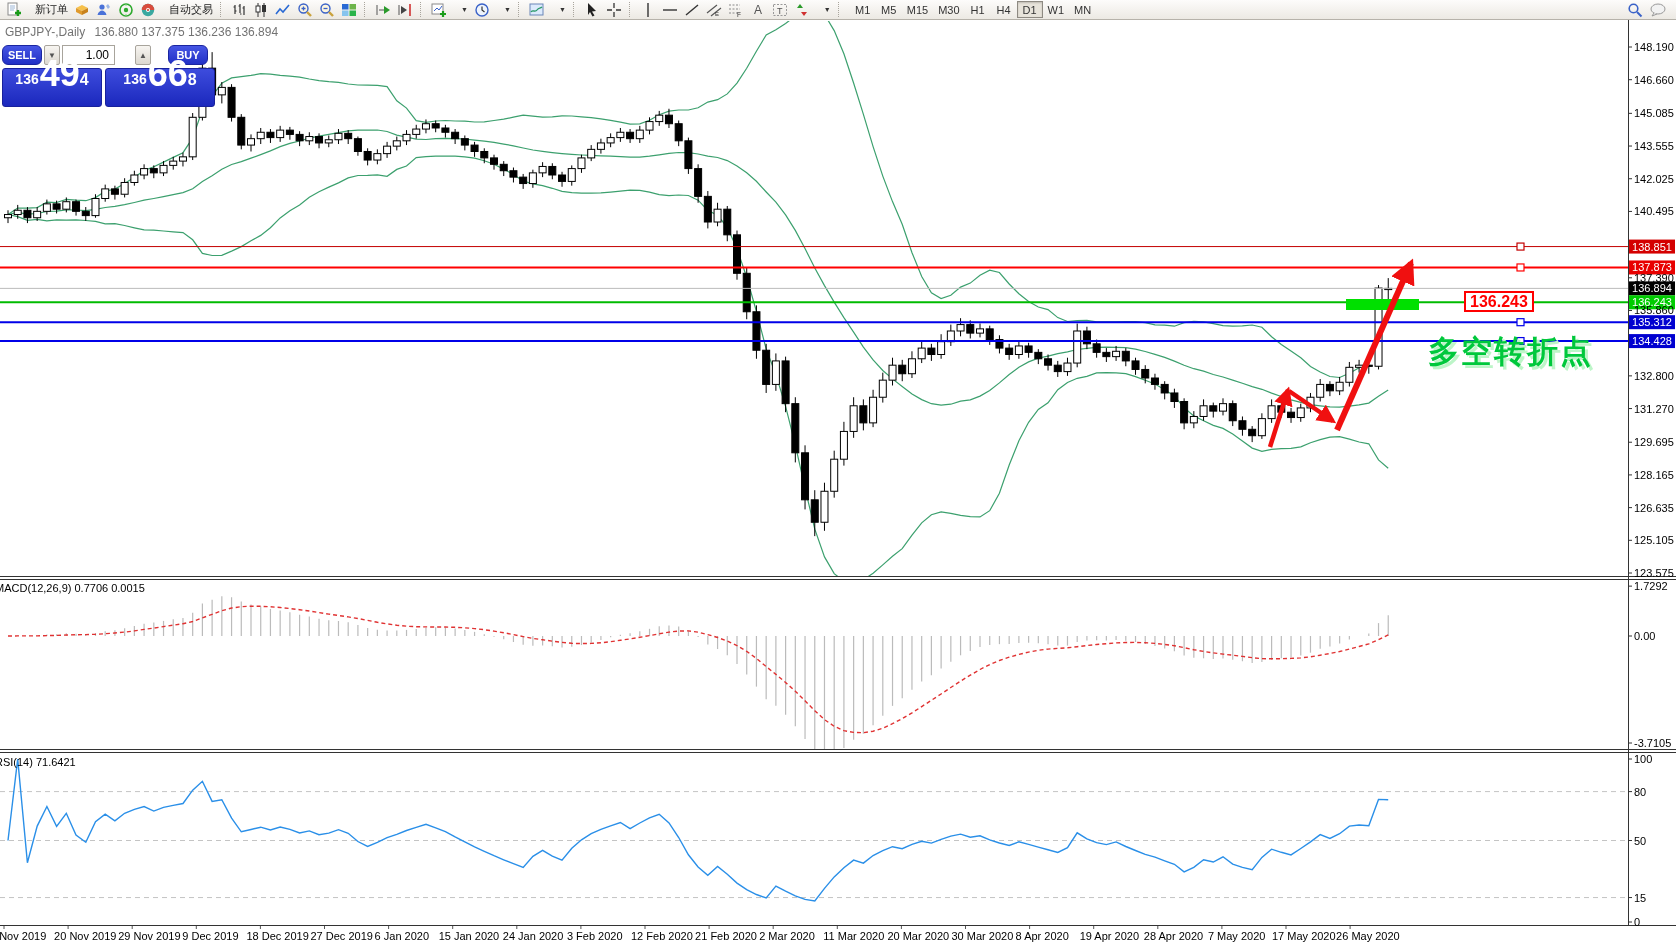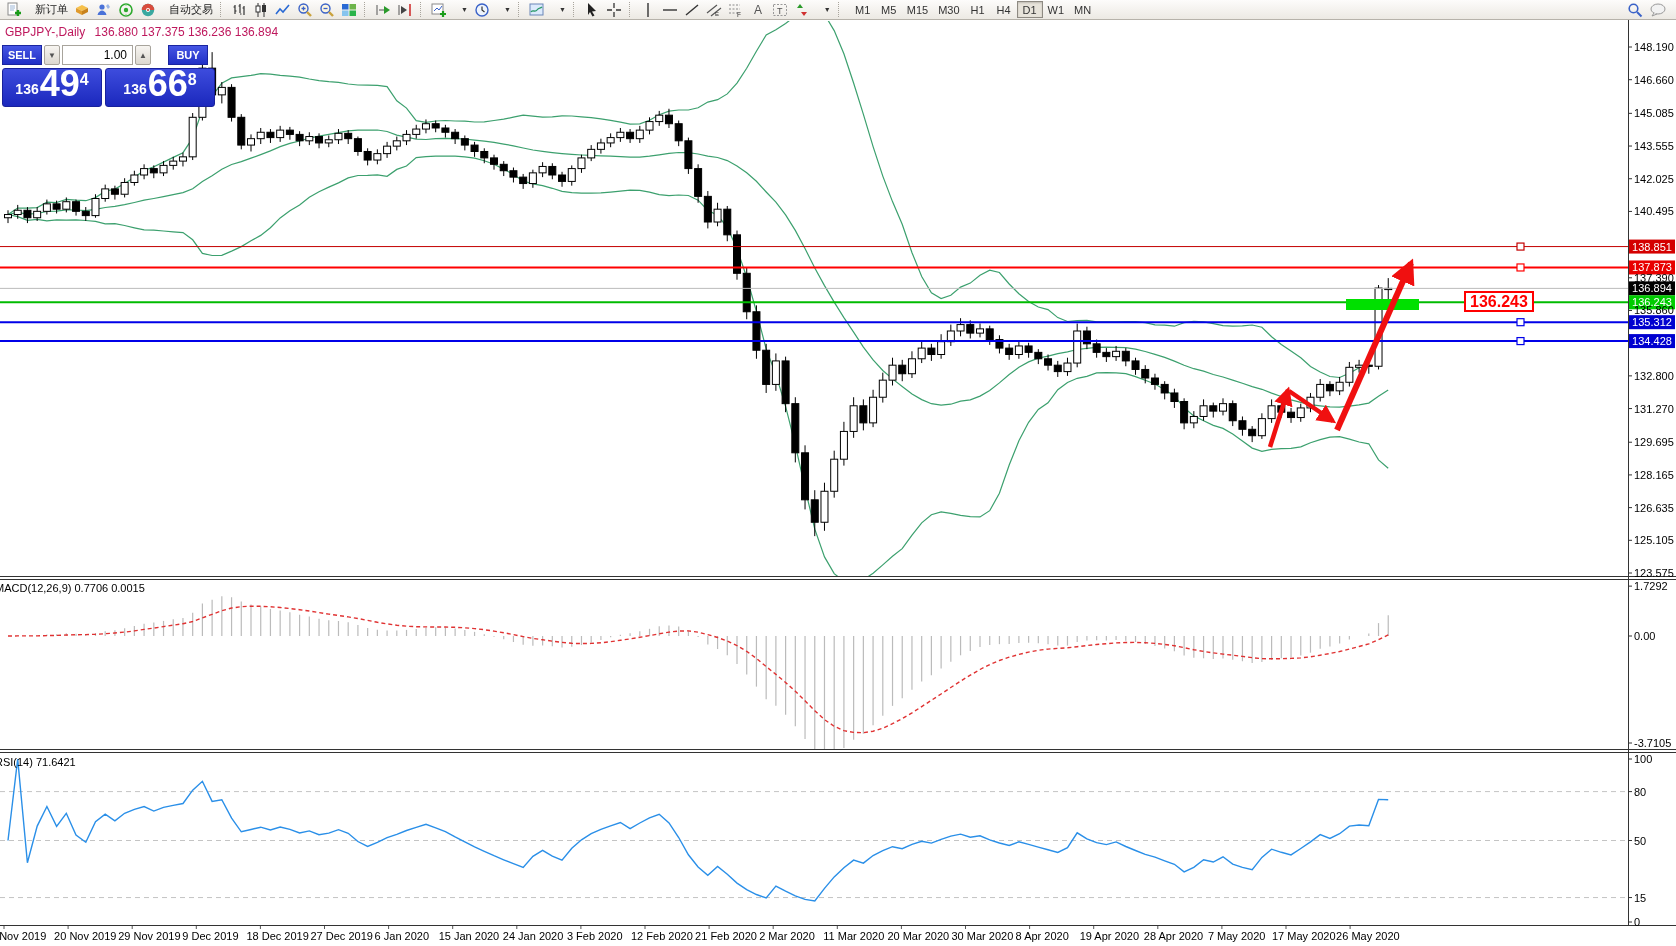--- a/index.html
+++ b/index.html
@@ -7,27 +7,27 @@
 #app{position:relative;width:1676px;height:946px;background:#fff;font-family:"Liberation Sans",sans-serif;overflow:hidden}
 #toolbar{position:absolute;left:0;top:0;width:1676px;height:20px;display:flex;align-items:center;background:linear-gradient(#fdfcfb,#ece9e3);border-bottom:1px solid #b6b2aa;z-index:10;padding-left:3px}
 .tbtn{height:18px;min-width:20px;display:flex;align-items:center;justify-content:center;gap:13px;padding:0 3px;font-size:11px;color:#222;cursor:default;white-space:nowrap}
 .tbtn svg{display:block}
 .caret{font-size:7px;color:#333;margin-left:1px}
 .sep{width:4px;height:15px;border-left:1px dotted #a9a59d;margin:0 4px}
 .tfwrap{display:flex;align-items:flex-start;margin-left:4px}
 .tfbtn{min-width:26px;height:17px;display:flex;align-items:center;justify-content:center;font-size:11px;color:#333;padding:0 4px;border:1px solid transparent}
 .tf-active{border:1px solid #8e8a82;background:#e7e3da;box-shadow:inset 0 1px 2px rgba(0,0,0,.18)}
 .tb-right{margin-left:auto;display:flex;align-items:center;margin-right:6px}
-#chart-title{position:absolute;left:5px;top:25px;font-size:12px;color:#be185d;z-index:6;white-space:nowrap}
+#chart-title{position:absolute;left:5px;top:25px;font-size:12px;color:#737373;z-index:6;white-space:nowrap}
 #chart-title span{margin-right:6px}
 #ocp{position:absolute;left:2px;top:44px;width:214px;height:64px;z-index:7}
-.ocpbtn{position:absolute;border:1px solid #1a25a0;border-radius:0;background:linear-gradient(#4656e4,#2130c6);color:#fff;font-weight:bold;font-size:11px;text-align:center;font-family:"Liberation Sans",sans-serif}
+.ocpbtn{position:absolute;border:1px solid #1a25a0;border-radius:6px;background:linear-gradient(#4656e4,#2130c6);color:#fff;font-weight:bold;font-size:11px;text-align:center;font-family:"Liberation Sans",sans-serif}
 .spin{position:absolute;width:16px;height:20px;border:1px solid #a8a49c;border-radius:2px;background:linear-gradient(#f7f5f1,#dcd8d0);font-size:8px;color:#555;display:flex;align-items:center;justify-content:center}
-#vol{position:absolute;left:60px;top:1px;width:71px;height:20px;border:1px solid #a8a49c;font-size:12px;text-align:right;padding-right:5px;font-family:"Liberation Sans",sans-serif}
-.pbox{position:absolute;top:24px;height:39px;border:1px solid #18219c;border-radius:3px;background:linear-gradient(#3d4cdd,#1b28bd);color:#fff;display:flex;align-items:flex-end;justify-content:center;padding-bottom:6px}
+#vol{position:absolute;left:60px;top:1px;width:53px;height:20px;border:1px solid #a8a49c;font-size:12px;text-align:right;padding-right:5px;font-family:"Liberation Sans",sans-serif}
+.pbox{position:absolute;top:24px;height:39px;border:1px solid #18219c;border-radius:3px;background:linear-gradient(#3d4cdd,#1b28bd);color:#fff;display:flex;align-items:flex-end;justify-content:center;padding-bottom:16px}
 .pbox .ps{font-size:14px;font-weight:bold;margin:0 1px 3px 0}
 .pbox .pb{font-size:36px;font-weight:bold;line-height:.85}
 .pbox .pe{font-size:16px;font-weight:bold;align-self:flex-start;margin-top:2px}
 #macd-label,#rsi-label{position:absolute;font-size:11px;color:#000;z-index:6;white-space:nowrap}
 #macd-label{left:-5px;top:582px}
 #rsi-label{left:-5px;top:756px}
 #cnText{position:absolute;left:1428px;top:331px;z-index:6;font-size:31px;font-weight:bold;letter-spacing:2px;white-space:nowrap;color:#00C83C;text-shadow:3px 3px 0 #BDF5C8;font-family:"Liberation Serif","Liberation Sans",sans-serif}
 #tag{position:absolute;left:1464px;top:291px;z-index:7;border:2px solid #FF0000;color:#FF0000;background:#fff;font-size:16px;font-weight:bold;padding:0 4px;line-height:17px}
 #plot{position:absolute;left:0;top:0;z-index:2}
 text{font-family:"Liberation Sans",sans-serif}
@@ -860,15 +860,16 @@
   </div>
   <div class="pbox" style="left:103px;width:110px">
     <span class="ps">136</span>
         <span class="pb">66</span>
         <span class="pe">8</span>
   </div>
 </div>
 
 <div id="macd-label">MACD(12,26,9) 0.7706 0.0015</div>
 <div id="rsi-label">RSI(14) 71.6421</div>
+<div id="cnText" style="color: rgb(0, 200, 60); text-shadow: rgb(189, 245, 200) 3px 3px 0px;">多空转折点</div>
 <div id="tag" style="color: rgb(255, 0, 0); border-color: rgb(255, 0, 0);">136.243</div>
 
 </div>
 
 </body></html>

